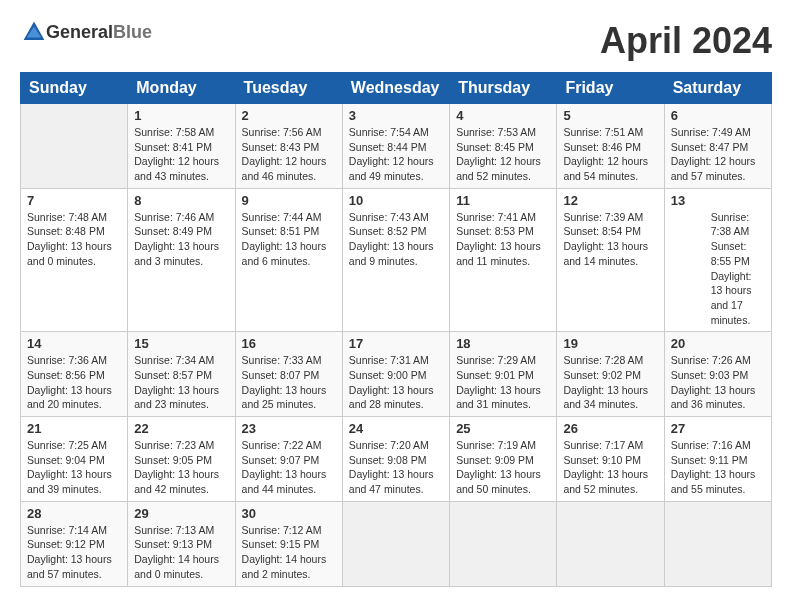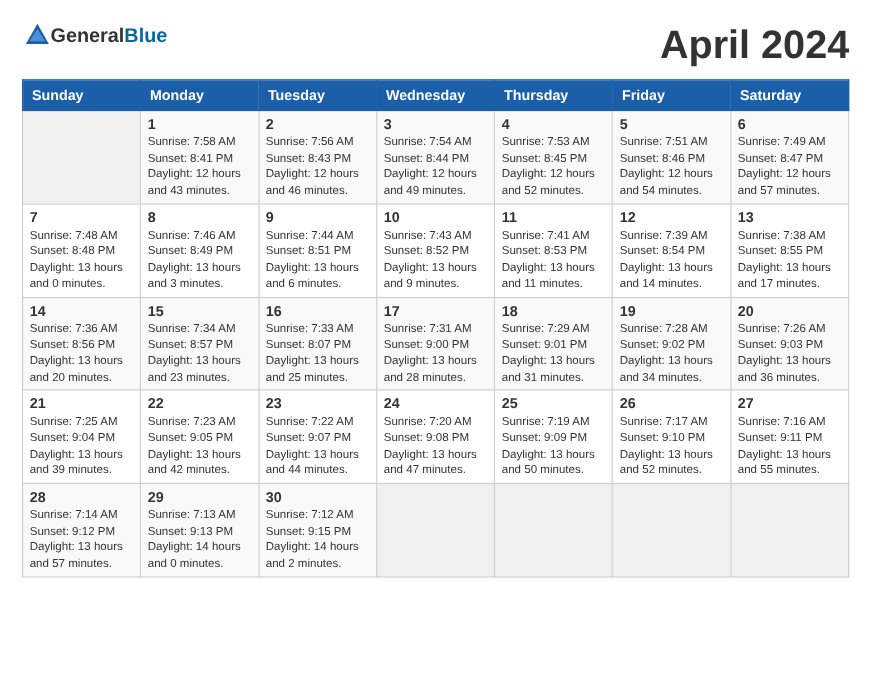--- a/index.html
+++ b/index.html
@@ -21,21 +21,21 @@
       align-items: center;
     }
     .logo-text-general {
       font-size: 18px;
       font-weight: bold;
       color: #333;
     }
     .logo-text-blue {
       font-size: 18px;
       font-weight: bold;
-      color: #0369a1;
+      color: #737373;
     }
     .logo-icon {
       width: 24px;
       height: 24px;
       margin-left: 2px;
     }
     .title-section {
       text-align: right;
     }
     .calendar-title {
@@ -50,21 +50,21 @@
     table {
       width: 100%;
       border-collapse: collapse;
       font-size: 11px;
     }
     thead tr th {
       background-color: #1a5fa8;
       color: #fff;
       text-align: left;
       padding: 6px 8px;
-      font-size: 13px;
+      font-size: 16px;
       font-weight: bold;
       border: 1px solid #1a5fa8;
     }
     tbody tr td {
       border: 1px solid #ccc;
       vertical-align: top;
       padding: 4px 6px;
       width: 107px;
       min-height: 80px;
     }
@@ -204,21 +204,21 @@
         </td>
         <td>
           <span class="day-number">12</span>
           <div class="day-info" style="white-space: pre-line;">Sunrise: 7:39 AM
 Sunset: 8:54 PM
 Daylight: 13 hours
 and 14 minutes.</div>
         </td>
         <td>
           <span class="day-number">13</span>
-          <div class="day-info" style="white-space: pre-line;">Sunrise: 7:38 AM
+          <div class="day-info" style="white-space: pre-line; margin-left: 40px;">Sunrise: 7:38 AM
 Sunset: 8:55 PM
 Daylight: 13 hours
 and 17 minutes.</div>
         </td>
       </tr>
       <tr>
         <td>
           <span class="day-number">14</span>
           <div class="day-info" style="white-space: pre-line;">Sunrise: 7:36 AM
 Sunset: 8:56 PM

